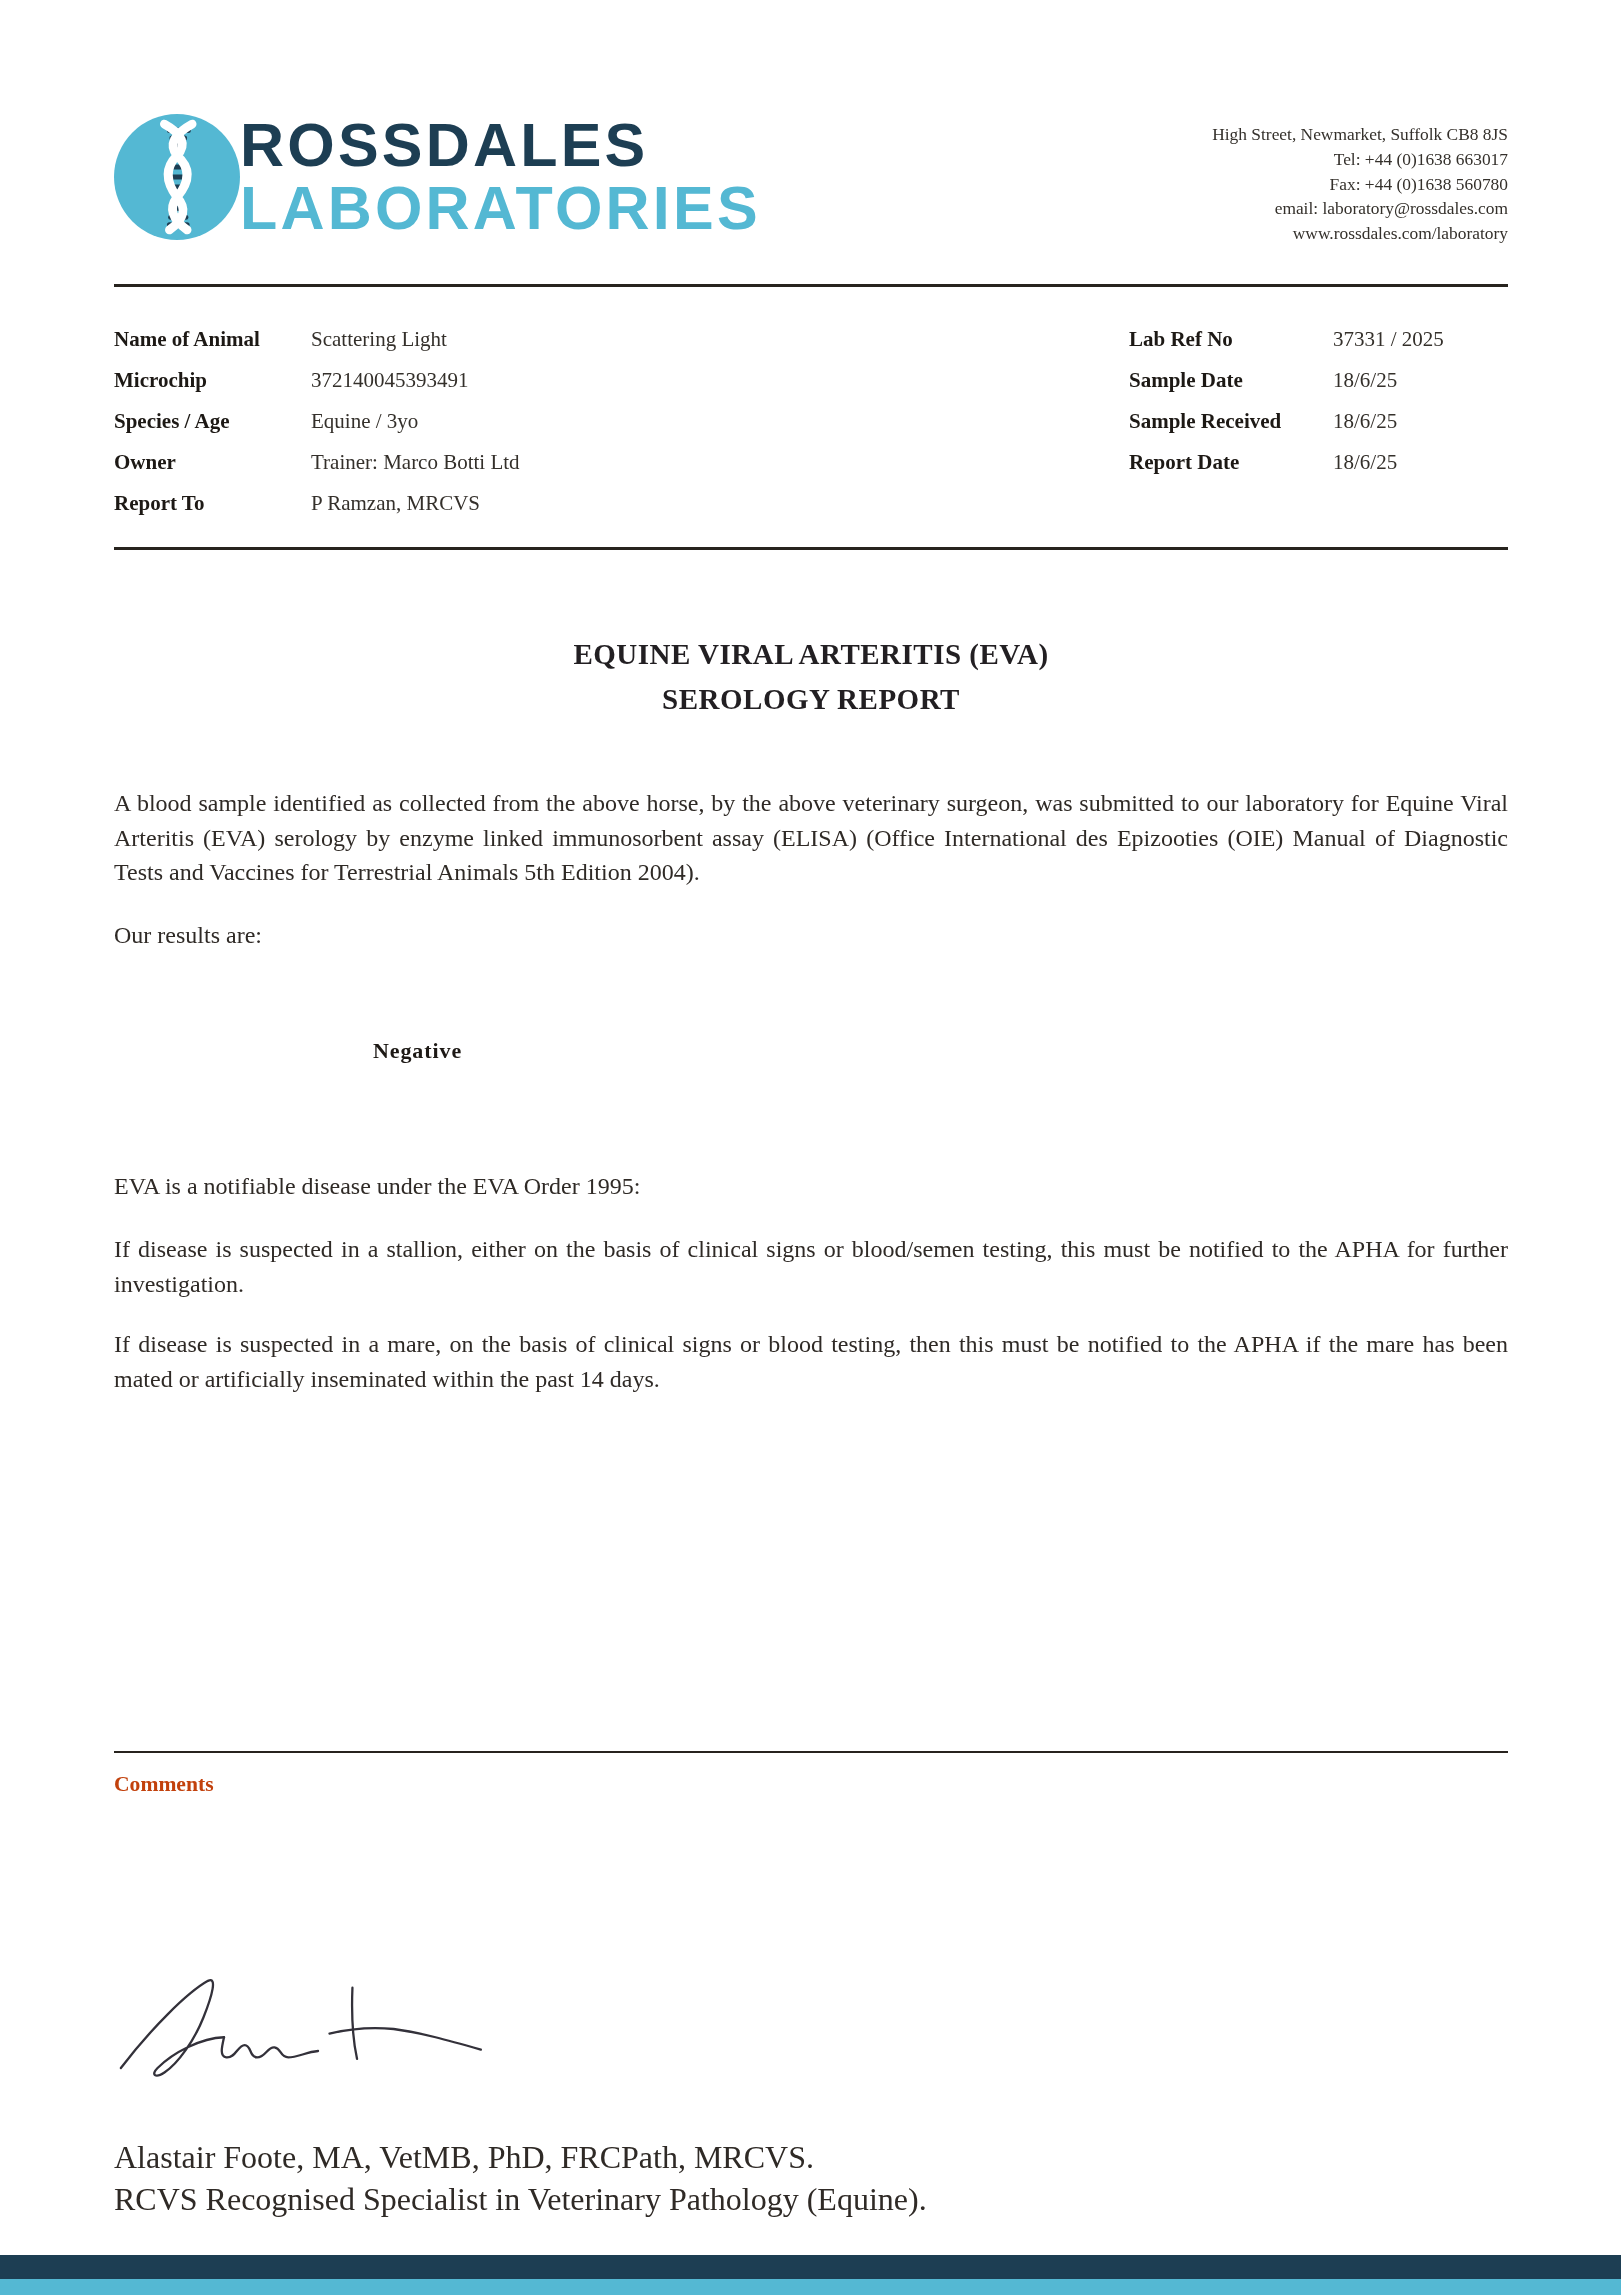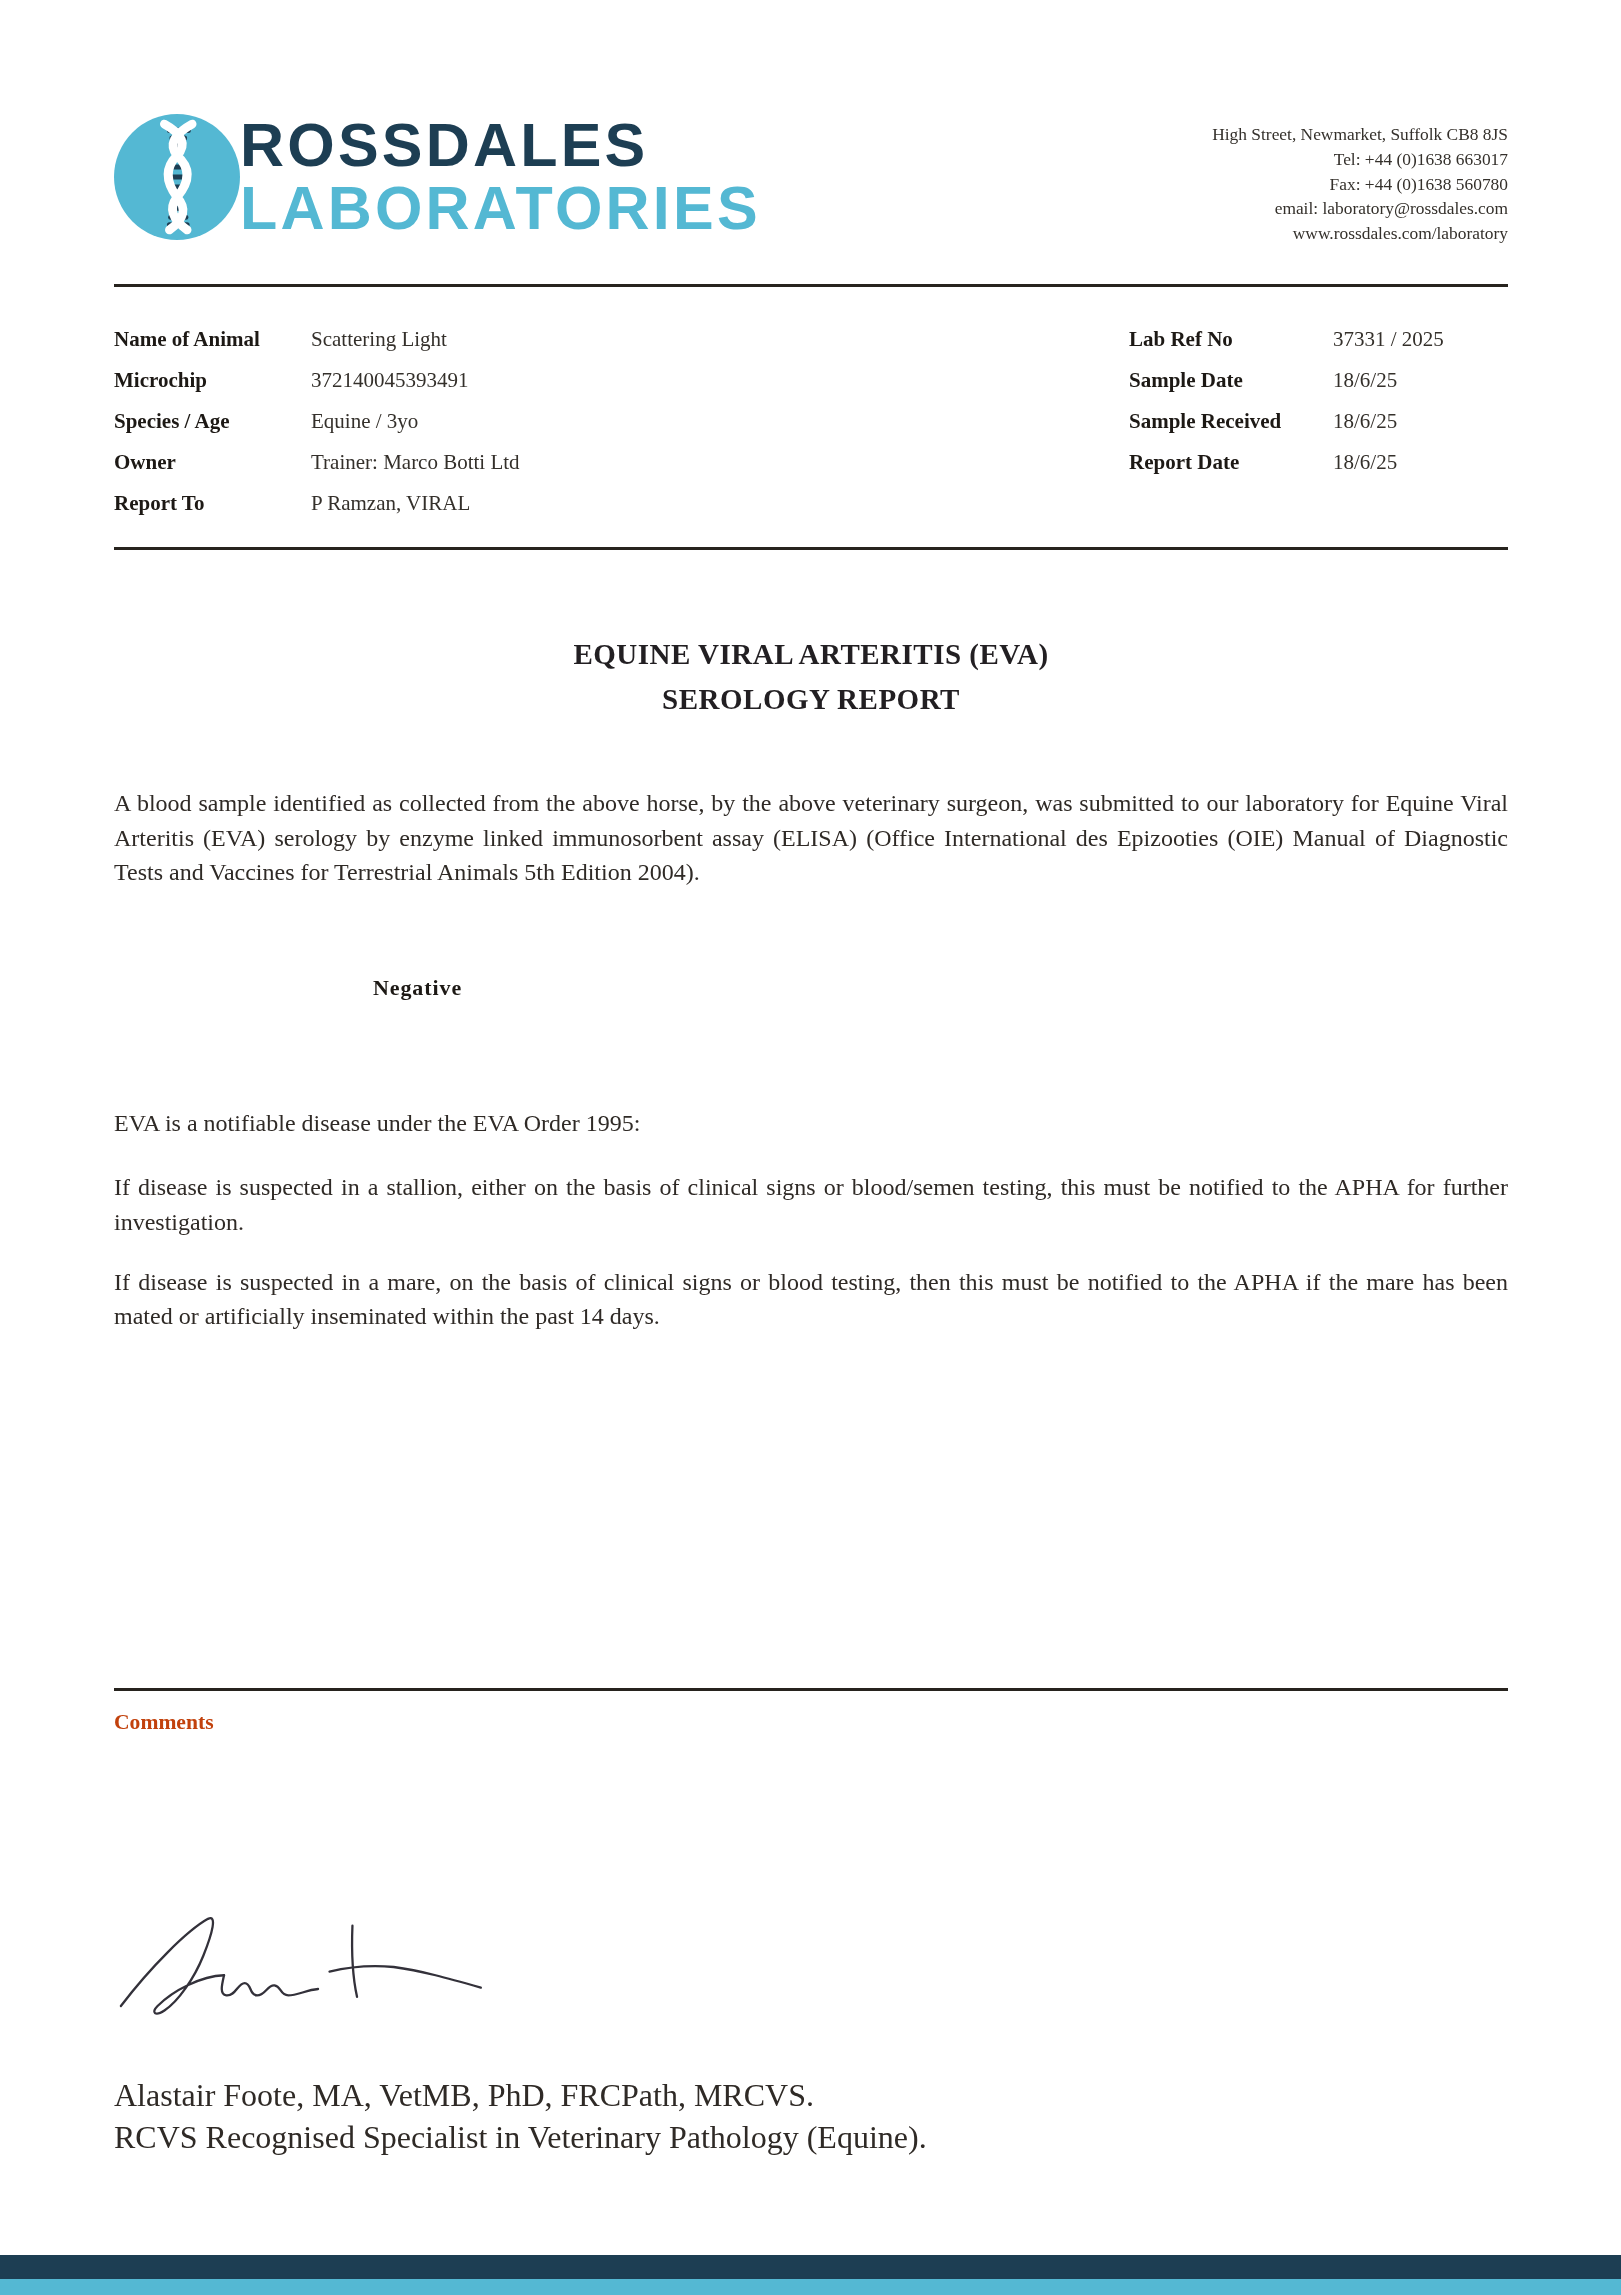--- a/index.html
+++ b/index.html
@@ -177,21 +177,21 @@
       <div class="info-row">
         <span class="info-label">Species / Age</span>
         <span class="info-value">Equine / 3yo</span>
       </div>
       <div class="info-row">
         <span class="info-label">Owner</span>
         <span class="info-value">Trainer: Marco Botti Ltd</span>
       </div>
       <div class="info-row">
         <span class="info-label">Report To</span>
-        <span class="info-value">P Ramzan, VIRAL</span>
+        <span class="info-value">P Ramzan, MRCVS</span>
       </div>
     </div>
 
     <div class="info-right">
       <div class="info-row">
         <span class="info-label">Lab Ref No</span>
         <span class="info-value">37331 / 2025</span>
       </div>
       <div class="info-row">
         <span class="info-label">Sample Date</span>
@@ -210,20 +210,21 @@
 
   <div class="rule rule-2"></div>
 
   <div class="title">
     <div>EQUINE VIRAL ARTERITIS (EVA)</div>
     <div>SEROLOGY REPORT</div>
   </div>
 
   <p class="para para-intro">A blood sample identified as collected from the above horse, by the above veterinary surgeon, was submitted to our laboratory for Equine Viral Arteritis (EVA) serology by enzyme linked immunosorbent assay (ELISA) (Office International des Epizooties (OIE) Manual of Diagnostic Tests and Vaccines for Terrestrial Animals 5th Edition 2004).</p>
 
+  <p class="para para-results">Our results are:</p>
 
   <div class="result-line">Negative</div>
 
   <p class="para para-notifiable">EVA is a notifiable disease under the EVA Order 1995:</p>
 
   <p class="para para-stallion">If disease is suspected in a stallion, either on the basis of clinical signs or blood/semen testing, this must be notified to the APHA for further investigation.</p>
 
   <p class="para para-mare">If disease is suspected in a mare, on the basis of clinical signs or blood testing, then this must be notified to the APHA if the mare has been mated or artificially inseminated within the past 14 days.</p>
 
   <div class="rule rule-3"></div>

